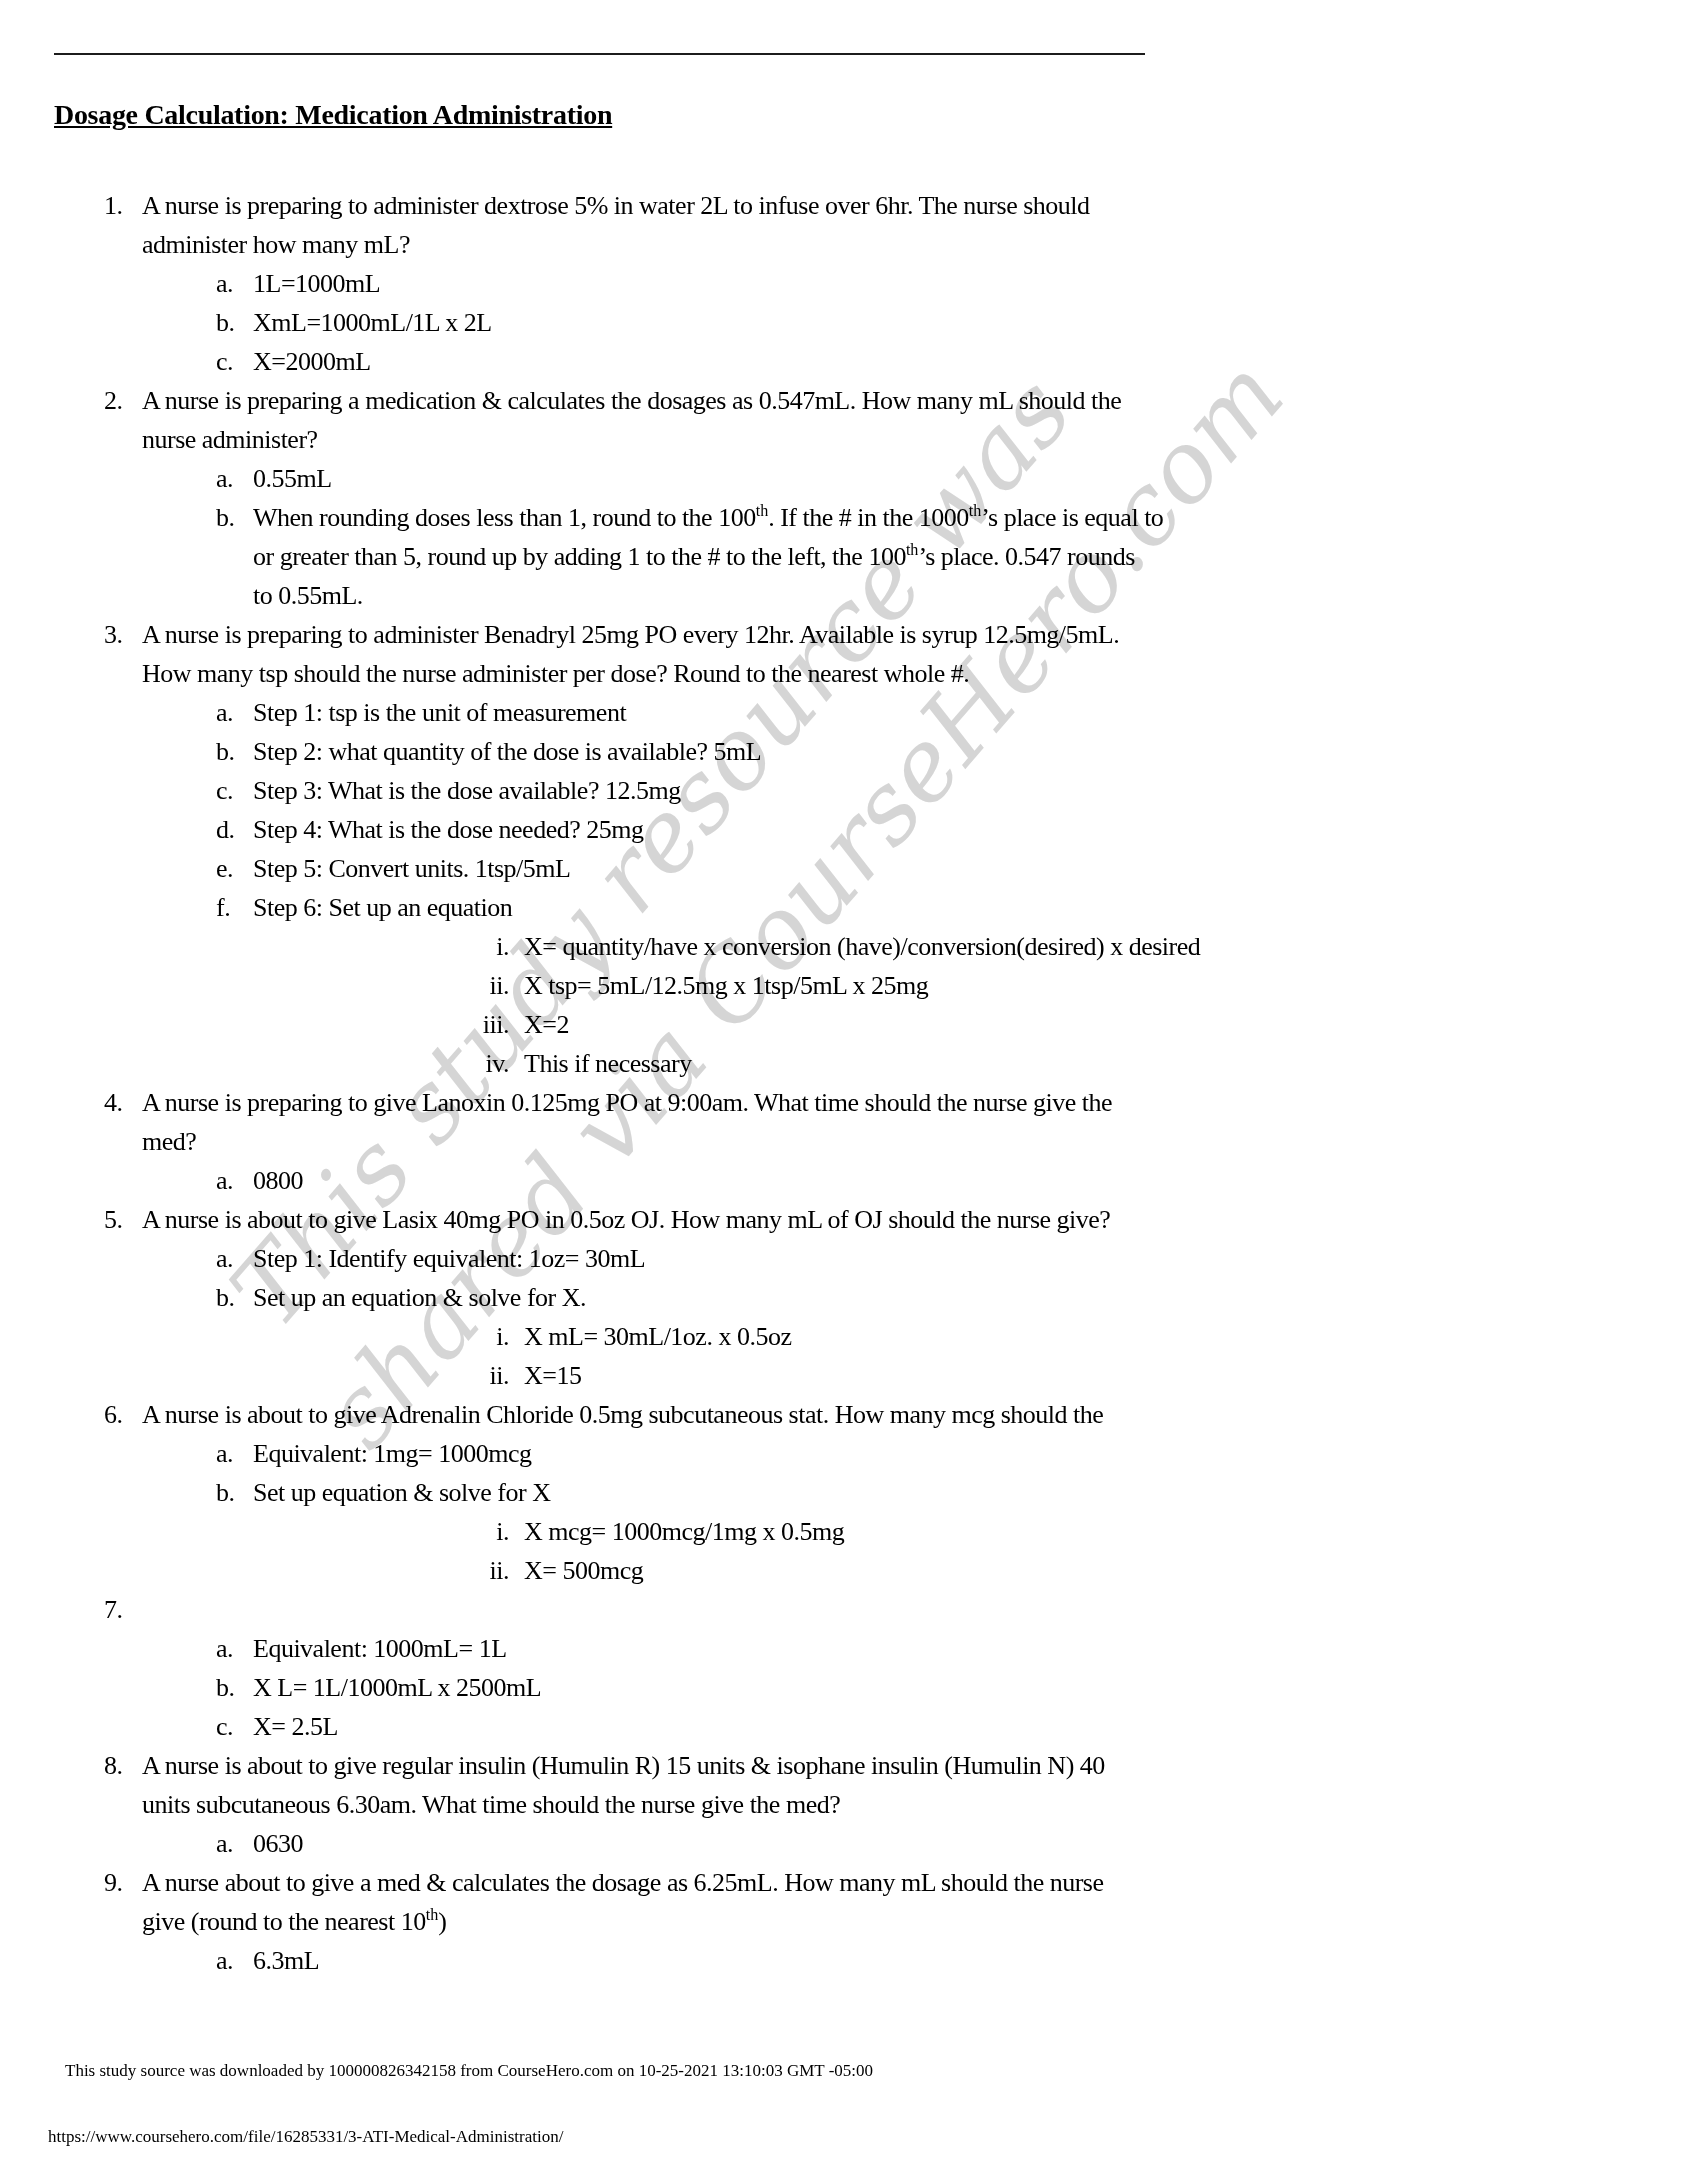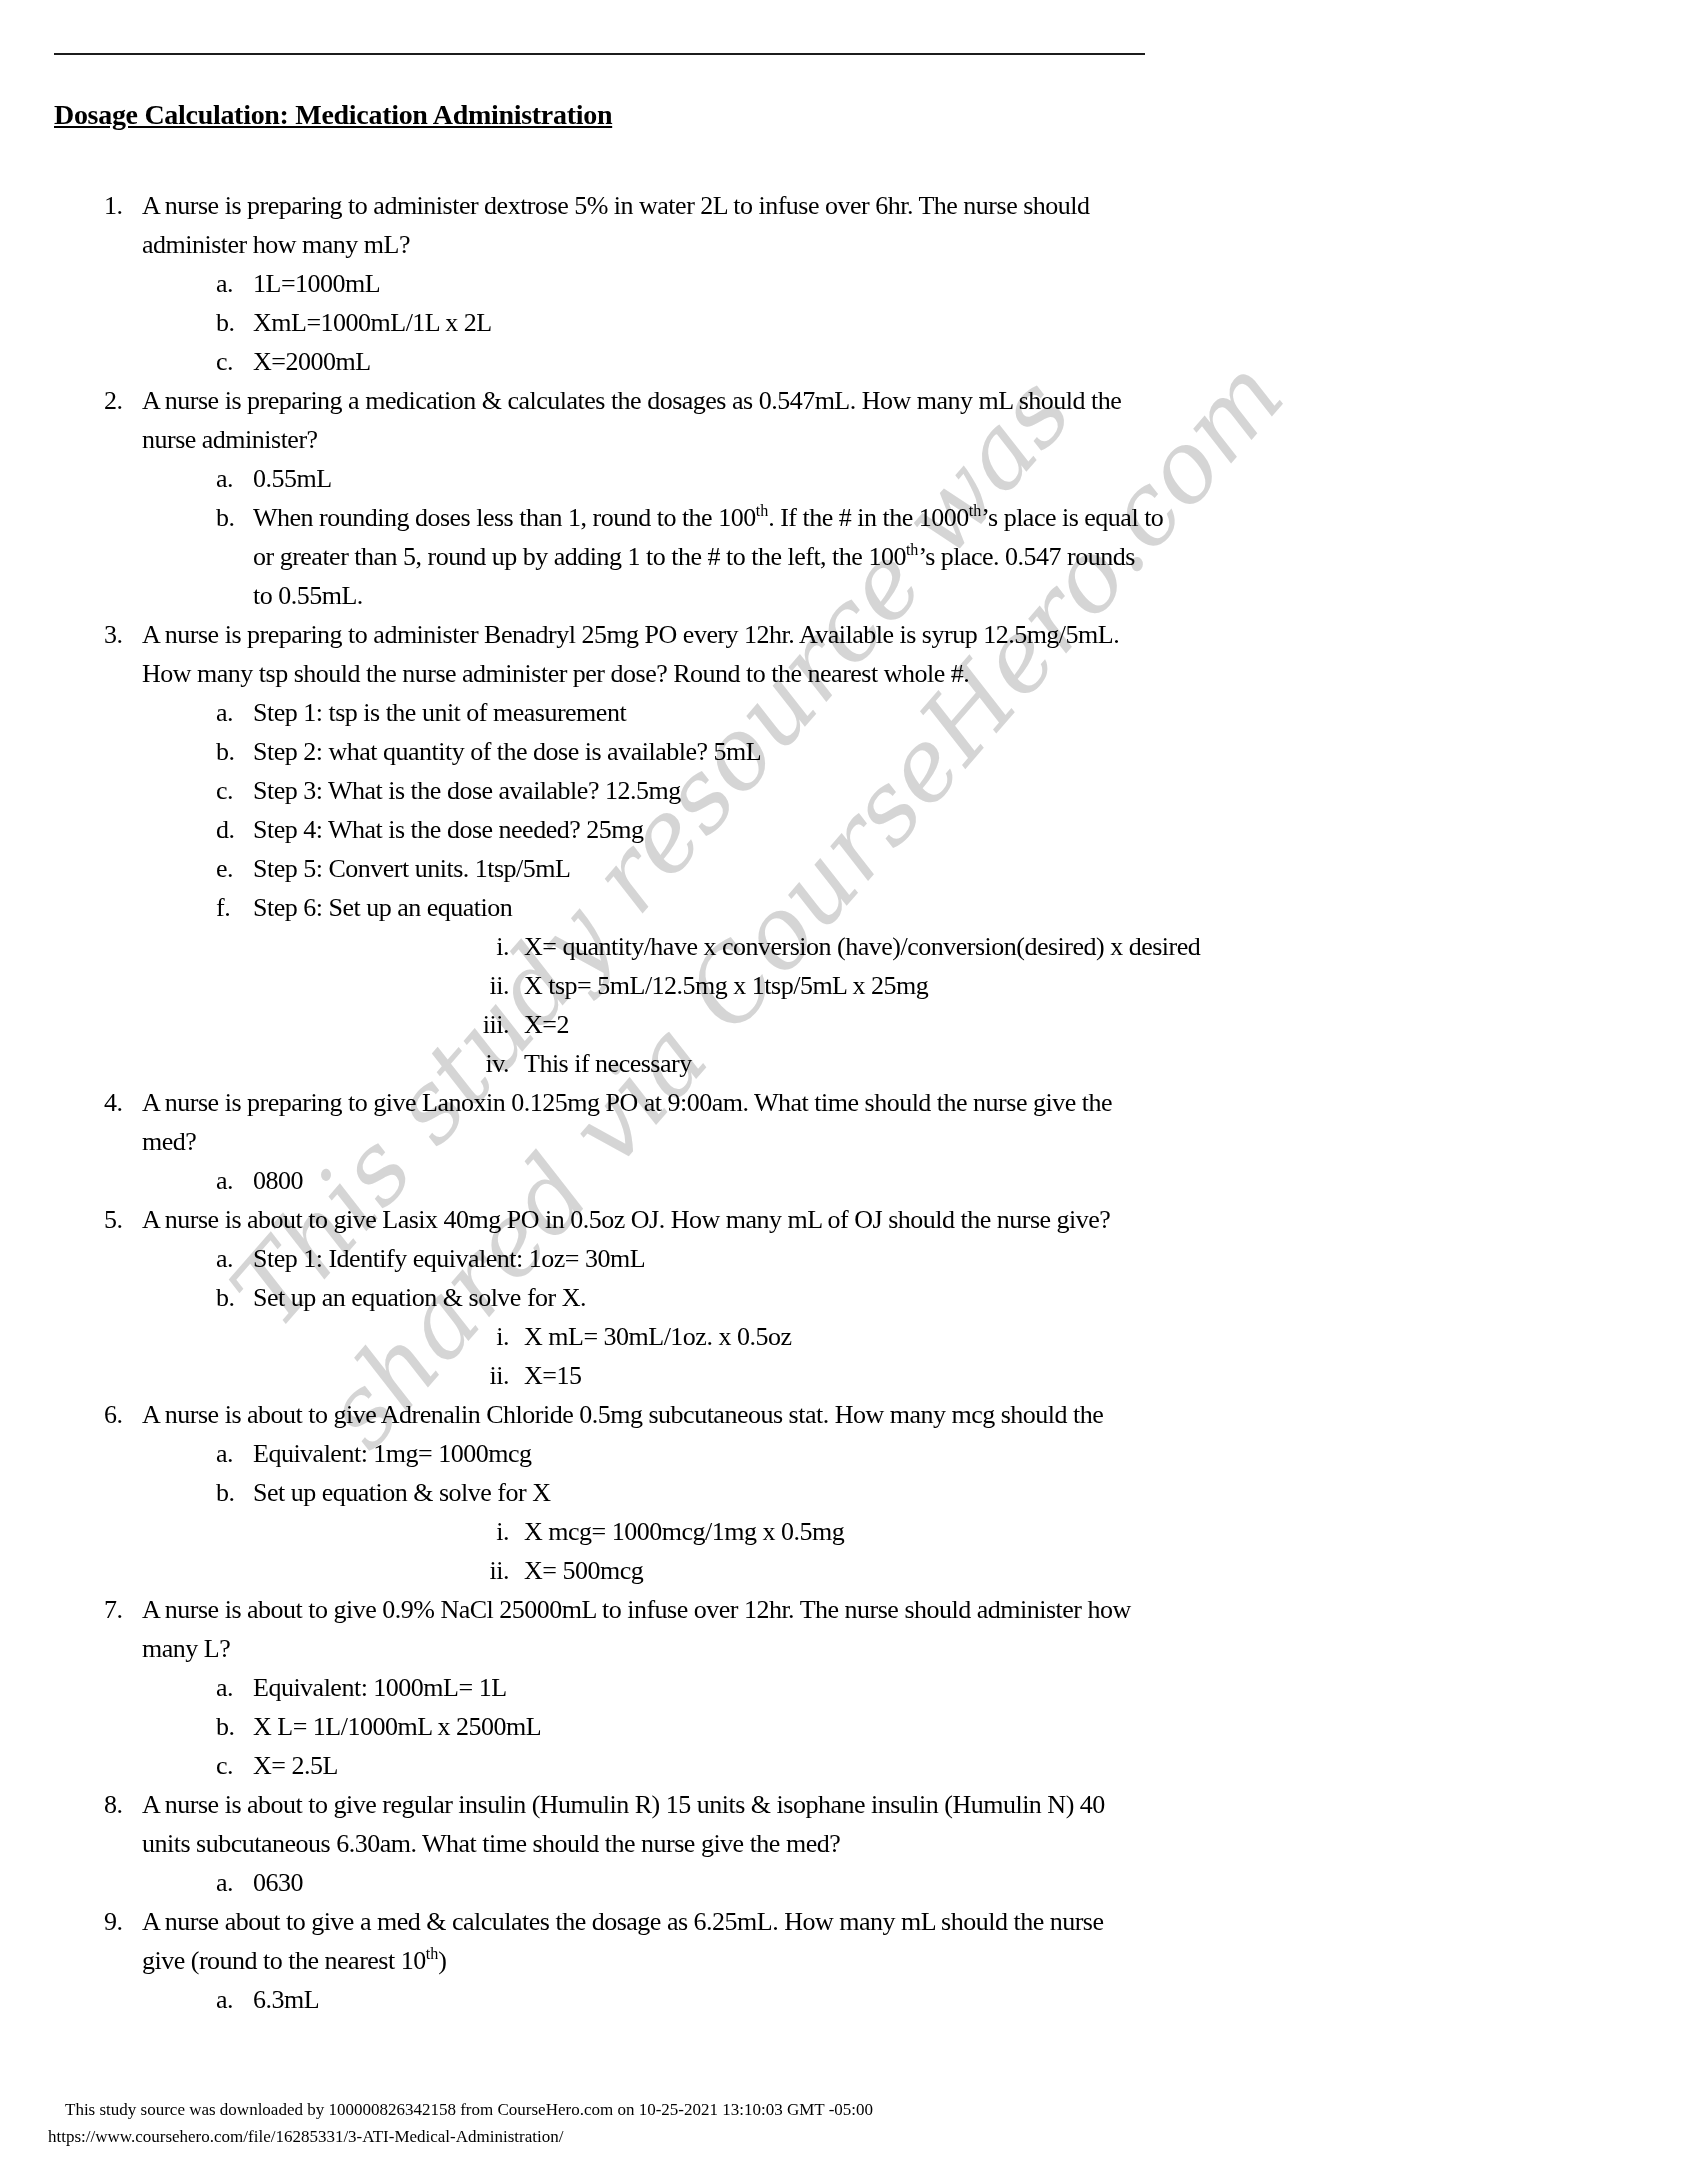--- a/index.html
+++ b/index.html
@@ -66,21 +66,20 @@
   .lvl2 > .marker { width: 73px; text-align: right; margin-right: 15px; }
   .text { flex: 0 1 auto; }
   .line { white-space: nowrap; }
   sup { font-size: 62%; line-height: 0; vertical-align: super; letter-spacing: 0; }
   .footer-note {
     position: absolute;
     left: 65px; top: 2061px;
     font-size: 17px;
     letter-spacing: 0;
     z-index: 1;
-    margin-top: 39px;
   }
   .source-url {
     position: absolute;
     left: 48px; top: 2127px;
     font-size: 17px;
     letter-spacing: 0;
     z-index: 1;
   }
 </style>
 </head>
@@ -278,24 +277,20 @@
         </div>
       </div>
       <div class="row lvl2">
         <span class="marker">ii.</span>
         <div class="text">
           <div class="line">X= 500mcg</div>
         </div>
       </div>
       <div class="row lvl0">
         <span class="marker">7.</span>
-        <div class="text">
-          <div class="line">A nurse is about to give 0.9% NaCl 25000mL to infuse over 12hr. The nurse should administer how</div>
-          <div class="line">many L?</div>
-        </div>
       </div>
       <div class="row lvl1">
         <span class="marker">a.</span>
         <div class="text">
           <div class="line">Equivalent: 1000mL= 1L</div>
         </div>
       </div>
       <div class="row lvl1">
         <span class="marker">b.</span>
         <div class="text">

